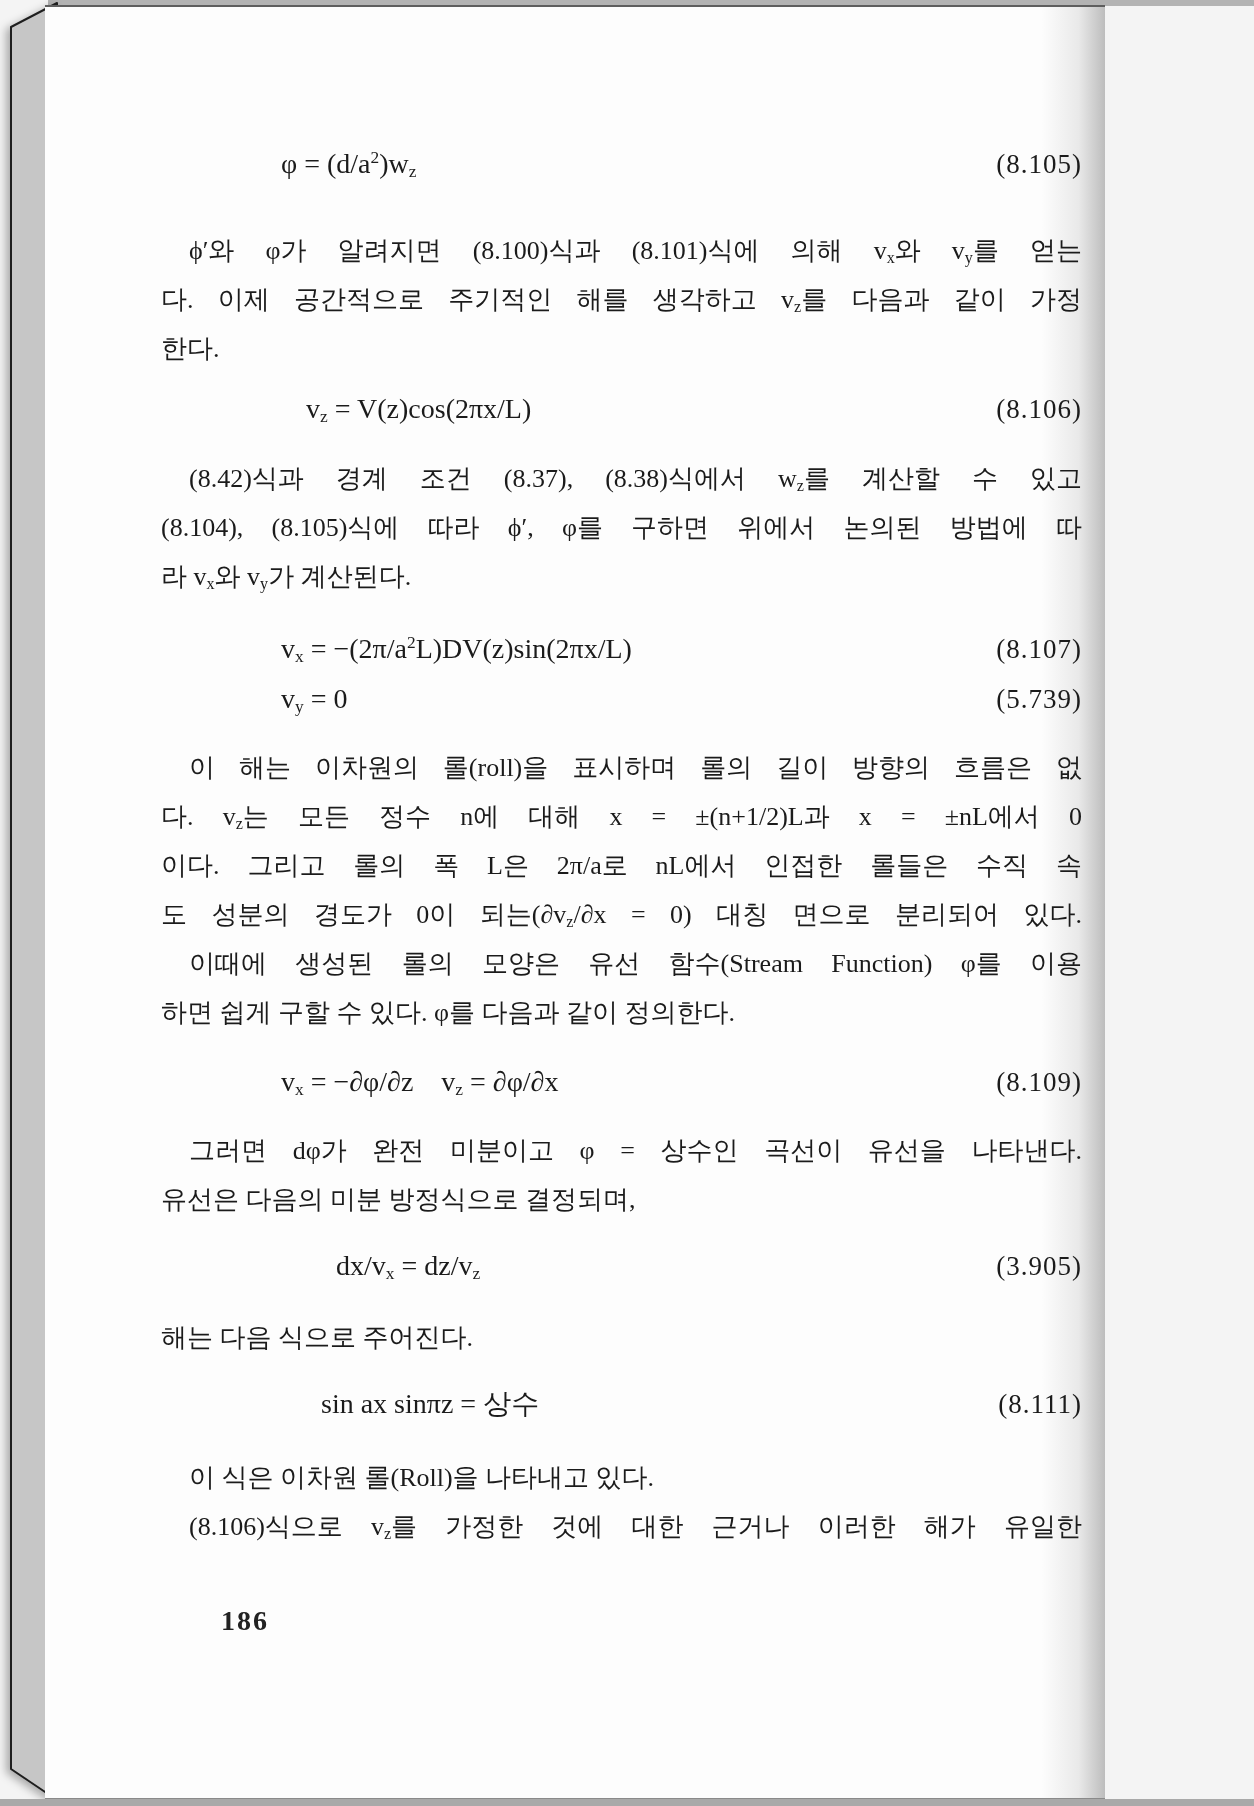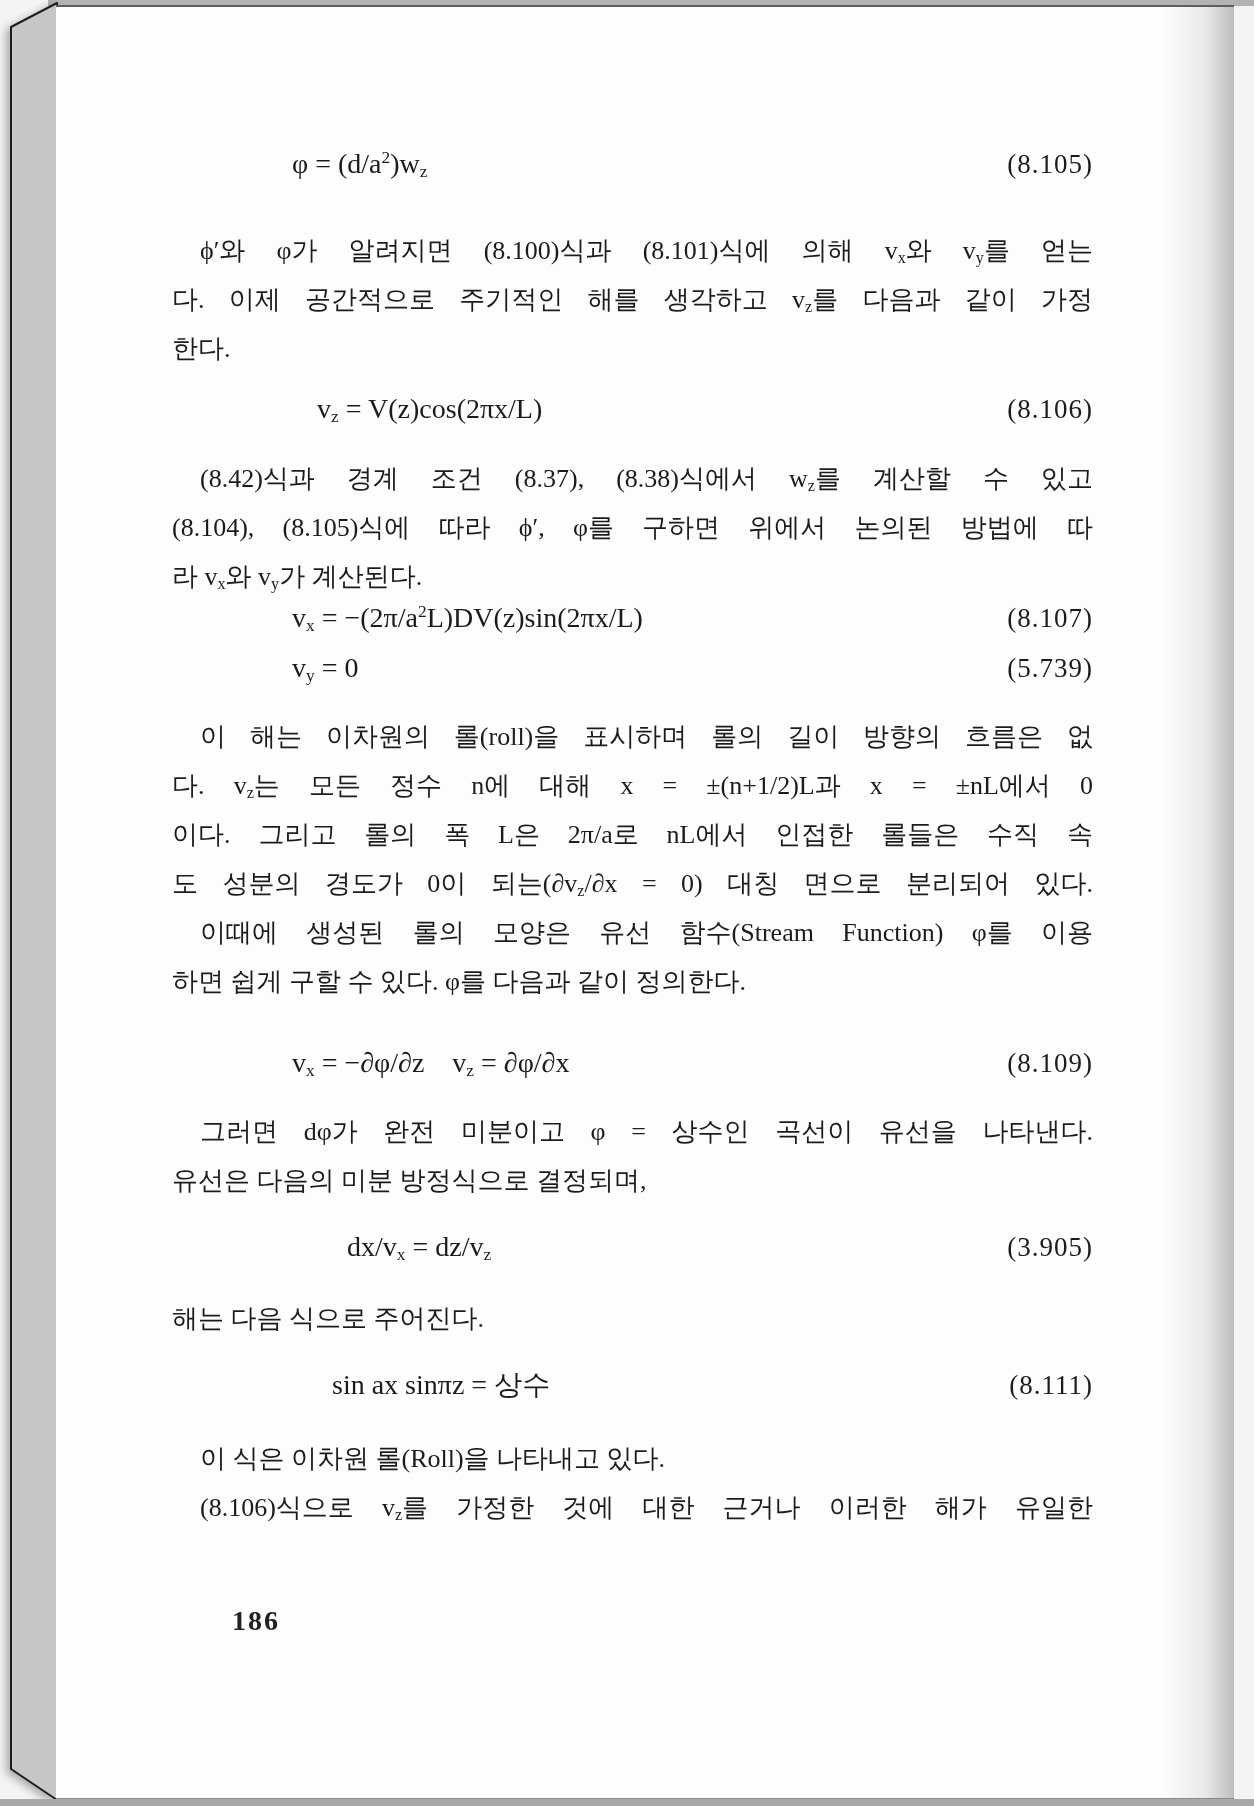--- a/index.html
+++ b/index.html
@@ -17,21 +17,21 @@
   }
   .bottom-strip{
     position:absolute;left:0;top:1799px;width:1254px;height:7px;
     background:#a9a9a9;
   }
   .spine-svg{
     position:absolute;left:0;top:0;width:70px;height:1806px;
     filter:drop-shadow(-4px 3px 4px rgba(0,0,0,0.30));
   }
   .page{
-    position:absolute;left:56px;top:5px;width:1178px;height:1795px;
+    position:absolute;left:45px;top:5px;width:1060px;height:1795px;
     background:linear-gradient(90deg,#fdfdfd 0%,#fdfdfd 94%,#e9e9e9 97.5%,#bdbdbd 100%);
     border-top:2px solid #5e5e5e;
     border-bottom:2px solid #8a8a8a;
     box-sizing:border-box;
   }
   .content{
     position:absolute;left:116px;top:0;width:921px;
     padding-top:140px;
     font-size:26px;
     line-height:49px;
@@ -81,21 +81,21 @@
       <span class="eq-body" style="padding-left:145px">v<sub>z</sub> = V(z)cos(2πx/L)</span>
       <span class="eq-num">(8.106)</span>
     </div>
 
     <p class="para" style="margin-top:28px">
       <span class="line j indent">(8.42)식과 경계 조건 (8.37), (8.38)식에서 w<sub>z</sub>를 계산할 수 있고</span>
       <span class="line j">(8.104), (8.105)식에 따라 ϕ′, φ를 구하면 위에서 논의된 방법에 따</span>
       <span class="line s">라 v<sub>x</sub>와 v<sub>y</sub>가 계산된다.</span>
     </p>
 
-    <div class="eq" style="">
+    <div class="eq" style="margin-top:31px">
       <span class="eq-body">v<sub>x</sub> = −(2π/a<sup>2</sup>L)DV(z)sin(2πx/L)</span>
       <span class="eq-num">(8.107)</span>
     </div>
 
     <div class="eq" style="margin-top:16px">
       <span class="eq-body">v<sub>y</sub> = 0</span>
       <span class="eq-num">(5.739)</span>
     </div>
 
     <p class="para" style="margin-top:27px">
@@ -103,21 +103,21 @@
       <span class="line j">다. v<sub>z</sub>는 모든 정수 n에 대해 x = ±(n+1/2)L과 x = ±nL에서 0</span>
       <span class="line j">이다. 그리고 롤의 폭 L은 2π/a로 nL에서 인접한 롤들은 수직 속</span>
       <span class="line j">도 성분의 경도가 0이 되는(∂v<sub>z</sub>/∂x = 0) 대칭 면으로 분리되어 있다.</span>
     </p>
 
     <p class="para">
       <span class="line j indent">이때에 생성된 롤의 모양은 유선 함수(Stream Function) φ를 이용</span>
       <span class="line s">하면 쉽게 구할 수 있다. φ를 다음과 같이 정의한다.</span>
     </p>
 
-    <div class="eq" style="margin-top:40px">
+    <div class="eq" style="margin-top:28px">
       <span class="eq-body">v<sub>x</sub> = −∂φ/∂z v<sub>z</sub> = ∂φ/∂x</span>
       <span class="eq-num">(8.109)</span>
     </div>
 
     <p class="para" style="margin-top:27px">
       <span class="line j indent">그러면 dφ가 완전 미분이고 φ = 상수인 곡선이 유선을 나타낸다.</span>
       <span class="line s">유선은 다음의 미분 방정식으로 결정되며,</span>
     </p>
 
     <div class="eq" style="margin-top:25px">

